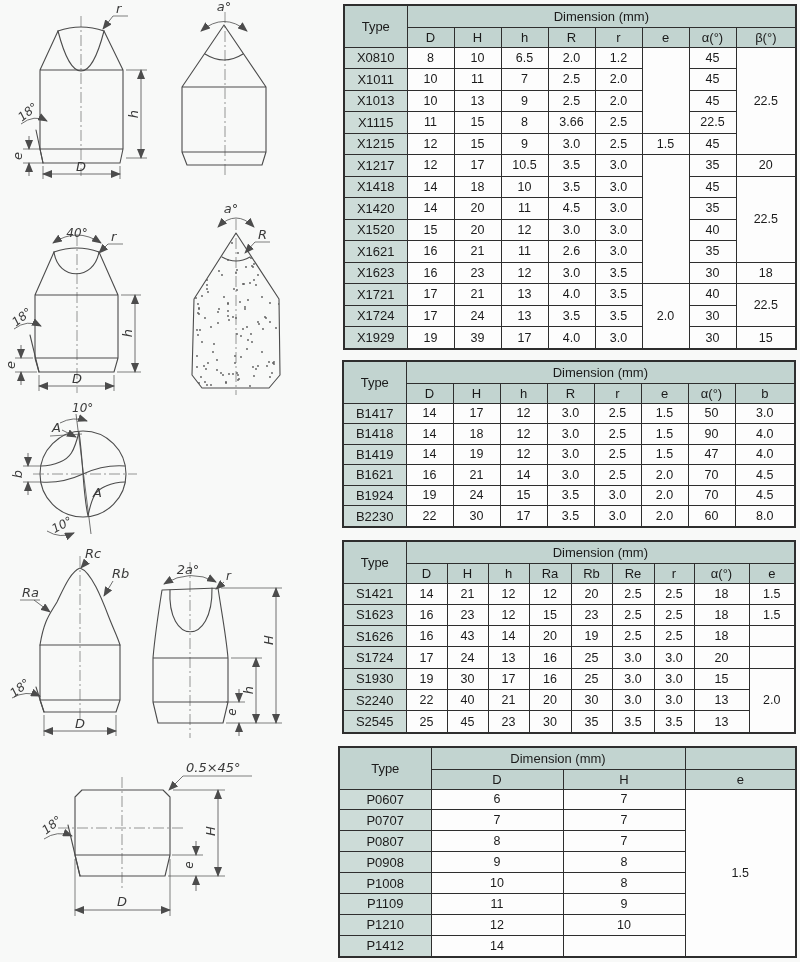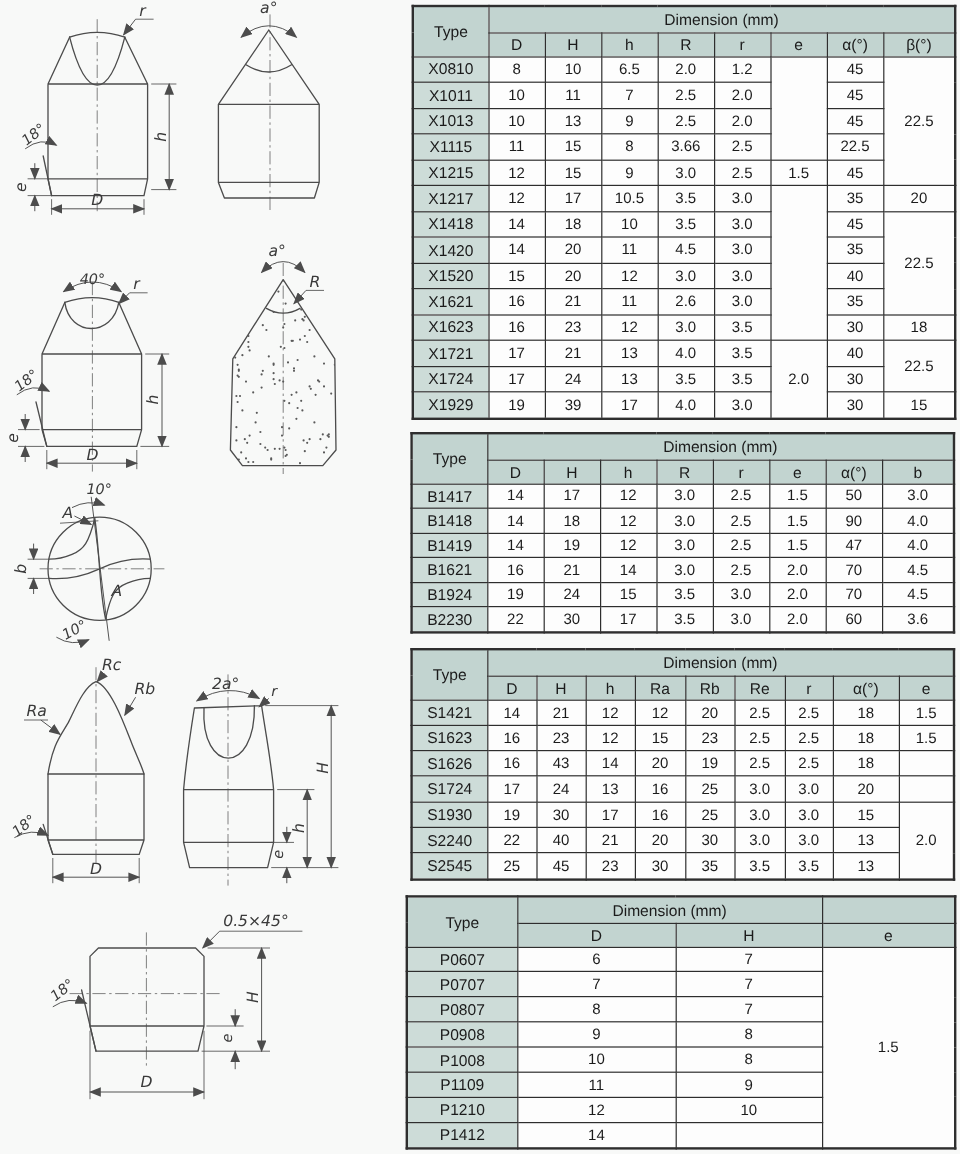--- a/index.html
+++ b/index.html
@@ -593,21 +593,21 @@
           </tr>
           <tr>
             <td class="type-c">B2230</td>
             <td class="val">22</td>
             <td class="val">30</td>
             <td class="val">17</td>
             <td class="val">3.5</td>
             <td class="val">3.0</td>
             <td class="val">2.0</td>
             <td class="val">60</td>
-            <td class="val">3.6</td>
+            <td class="val">8.0</td>
           </tr>
         </tbody>
       </table>
     </div>
   <div class="tbl" style="left:342px;top:540px;width:453px;height:194px">
       <table>
         <colgroup>
           <col style="width: 63px;">
           <col style="width: 41px;">
           <col style="width: 41px;">

